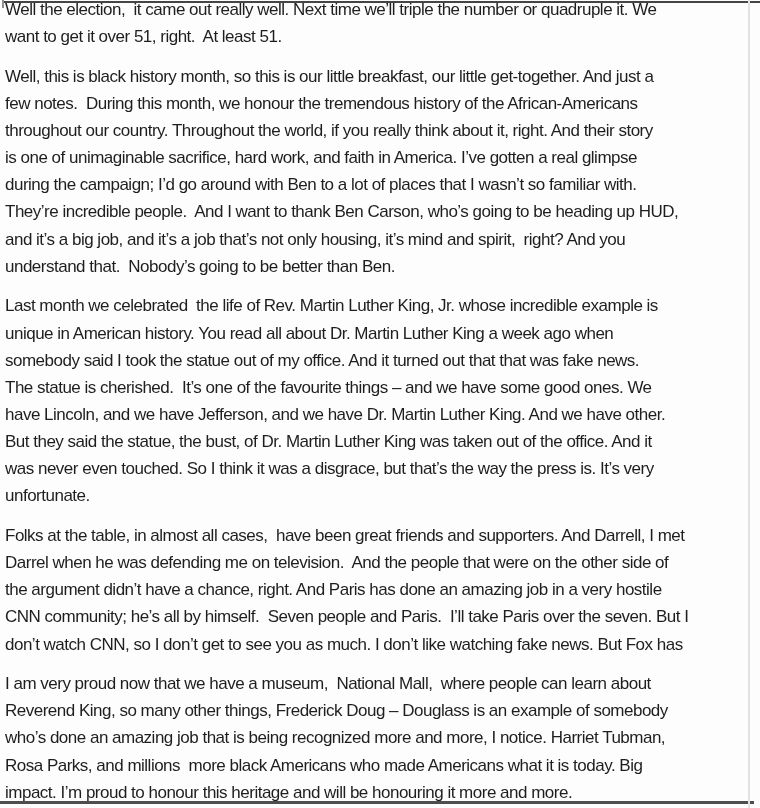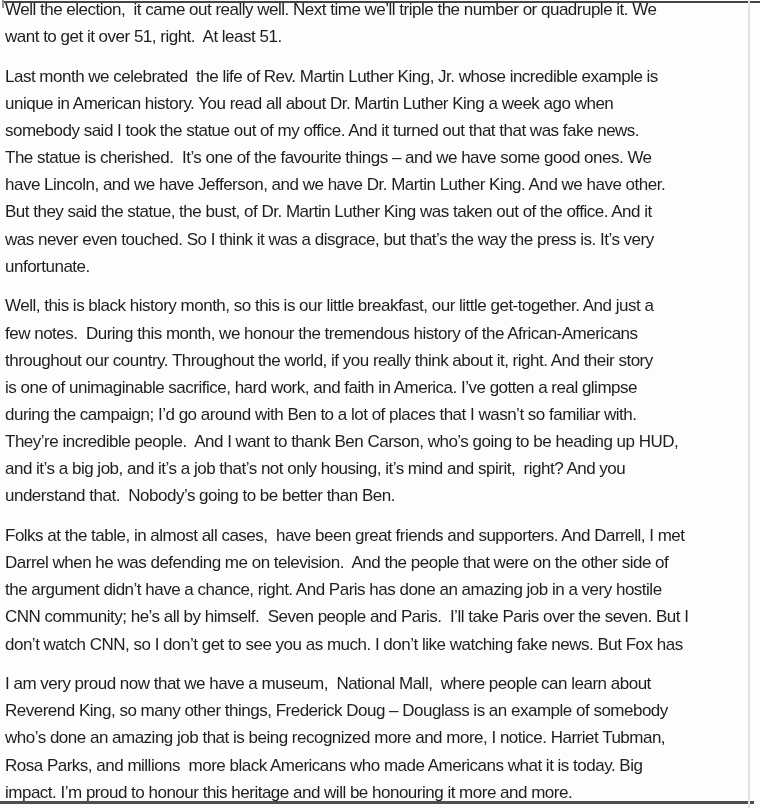--- a/index.html
+++ b/index.html
@@ -58,36 +58,36 @@
 </style>
 </head>
 <body>
 
 <div class="page" style="background: rgb(253, 253, 253);">
   <div class="window-edge-artifact"></div>
   <div class="top-border" style="background: rgb(69, 69, 69);"></div>
   <div class="doc-body" style="color: rgb(30, 30, 30);">
       <p class="para">Well the election,  it came out really well. Next time we’ll triple the number or quadruple it. We
 want to get it over 51, right.  At least 51.</p>
+      <p class="para">Well, this is black history month, so this is our little breakfast, our little get-together. And just a
+few notes.  During this month, we honour the tremendous history of the African-Americans
+throughout our country. Throughout the world, if you really think about it, right. And their story
+is one of unimaginable sacrifice, hard work, and faith in America. I’ve gotten a real glimpse
+during the campaign; I’d go around with Ben to a lot of places that I wasn’t so familiar with.
+They’re incredible people.  And I want to thank Ben Carson, who’s going to be heading up HUD,
+and it’s a big job, and it’s a job that’s not only housing, it’s mind and spirit,  right? And you
+understand that.  Nobody’s going to be better than Ben.</p>
       <p class="para">Last month we celebrated  the life of Rev. Martin Luther King, Jr. whose incredible example is
 unique in American history. You read all about Dr. Martin Luther King a week ago when
 somebody said I took the statue out of my office. And it turned out that that was fake news.
 The statue is cherished.  It’s one of the favourite things – and we have some good ones. We
 have Lincoln, and we have Jefferson, and we have Dr. Martin Luther King. And we have other.
 But they said the statue, the bust, of Dr. Martin Luther King was taken out of the office. And it
 was never even touched. So I think it was a disgrace, but that’s the way the press is. It’s very
 unfortunate.</p>
-      <p class="para">Well, this is black history month, so this is our little breakfast, our little get-together. And just a
-few notes.  During this month, we honour the tremendous history of the African-Americans
-throughout our country. Throughout the world, if you really think about it, right. And their story
-is one of unimaginable sacrifice, hard work, and faith in America. I’ve gotten a real glimpse
-during the campaign; I’d go around with Ben to a lot of places that I wasn’t so familiar with.
-They’re incredible people.  And I want to thank Ben Carson, who’s going to be heading up HUD,
-and it’s a big job, and it’s a job that’s not only housing, it’s mind and spirit,  right? And you
-understand that.  Nobody’s going to be better than Ben.</p>
       <p class="para">Folks at the table, in almost all cases,  have been great friends and supporters. And Darrell, I met
 Darrel when he was defending me on television.  And the people that were on the other side of
 the argument didn’t have a chance, right. And Paris has done an amazing job in a very hostile
 CNN community; he’s all by himself.  Seven people and Paris.  I’ll take Paris over the seven. But I
 don’t watch CNN, so I don’t get to see you as much. I don’t like watching fake news. But Fox has</p>
       <p class="para">I am very proud now that we have a museum,  National Mall,  where people can learn about
 Reverend King, so many other things, Frederick Doug – Douglass is an example of somebody
 who’s done an amazing job that is being recognized more and more, I notice. Harriet Tubman,
 Rosa Parks, and millions  more black Americans who made Americans what it is today. Big
 impact. I’m proud to honour this heritage and will be honouring it more and more.</p>

